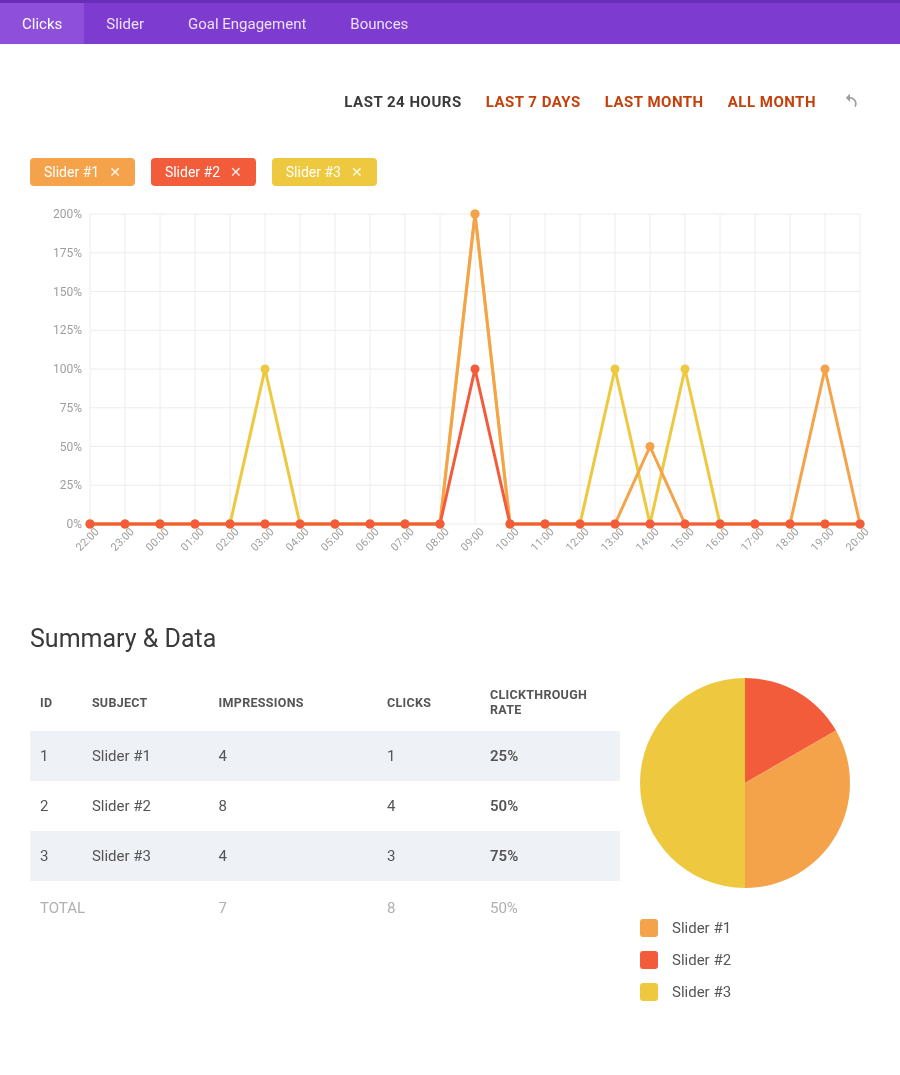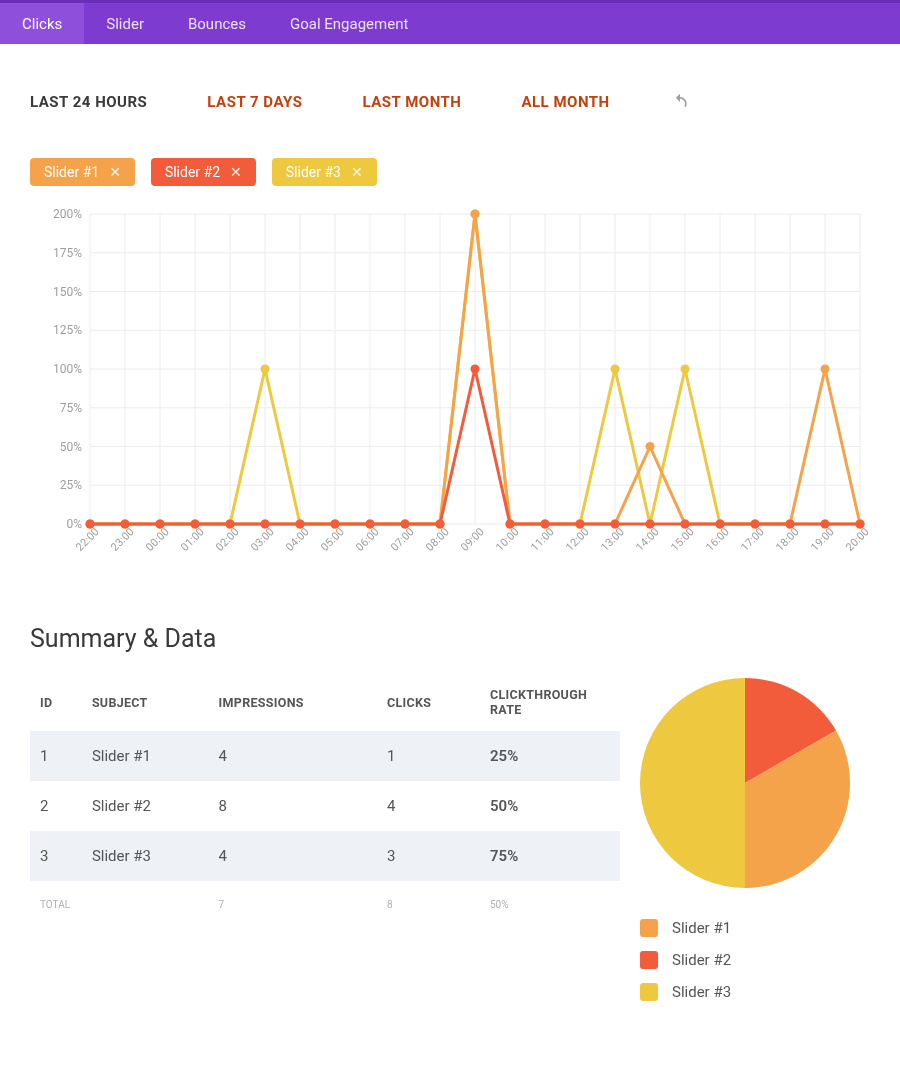--- a/index.html
+++ b/index.html
@@ -1,53 +1,53 @@
 <!DOCTYPE html>
 <html><head>
 <meta charset="utf-8">
 <style>
   * { box-sizing: border-box; margin: 0; padding: 0; }
   body { font-family: -apple-system, BlinkMacSystemFont, "Segoe UI", Roboto, sans-serif; width: 900px; background: #fff; color: #333; }
   .topbar { background: #7e3bd0; border-top: 3px solid #6a2db8; display: flex; height: 44px; align-items: stretch; }
   .tab { color: rgba(255,255,255,0.85); font-size: 15px; padding: 0 22px; display: flex; align-items: center; cursor: pointer; }
   .tab.active { background: #8e50db; color: #fff; }
   .content { padding: 20px 30px 40px 30px; }
-  .range-row { display: flex; align-items: center; gap: 60px; padding: 28px 10px 22px 0; }
+  .range-row { display: flex; justify-content: flex-end; align-items: center; gap: 24px; padding: 28px 10px 22px 0; }
   .range-item { font-size: 15px; font-weight: 700; letter-spacing: 0.5px; color: #c2410c; cursor: pointer; }
   .range-item.active { color: #3a3a3a; }
   .refresh-icon { width: 20px; height: 20px; color: #9e9e9e; cursor: pointer; }
   .chips-row { display: flex; gap: 16px; margin-top: 24px; margin-bottom: 18px; }
   .chip { display: inline-flex; align-items: center; gap: 10px; padding: 6px 14px; border-radius: 4px; color: #fff; font-size: 14px; cursor: pointer; }
   .chip .x { font-size: 14px; opacity: 0.9; }
   .chart-wrap { position: relative; }
   .line-chart { display: block; }
   .ytick { font-size: 12px; fill: #9e9e9e; text-anchor: end; }
   .xtick { font-size: 11px; fill: #9e9e9e; text-anchor: middle; }
   .gridline { stroke: #ececec; stroke-width: 1; }
   .section-title { font-size: 25px; font-weight: 400; color: #3a3a3a; margin-top: 50px; margin-bottom: 20px; }
   .lower { display: flex; align-items: flex-start; }
   .table { flex: 1; border-collapse: collapse; width: 100%; }
   .table th { text-align: left; font-size: 12.5px; font-weight: 700; color: #555; padding: 14px 10px; letter-spacing: 0.3px; }
   .table td { font-size: 15px; color: #555; padding: 16px 10px; }
   .table tbody tr:nth-child(odd) { background: #eef1f5; }
-  .table tfoot td { color: #b0b0b0; font-size: 10px; padding: 18px 10px; }
+  .table tfoot td { color: #b0b0b0; font-size: 15px; padding: 18px 10px; }
   .ctr { color: #1abc9c; font-weight: 600; }
   .pie-col { width: 250px; display: flex; flex-direction: column; align-items: center; }
   .pie-legend { margin-top: 26px; display: flex; flex-direction: column; gap: 14px; align-self: flex-start; margin-left: 20px; }
   .legend-row { display: flex; align-items: center; gap: 14px; font-size: 15px; color: #555; }
   .swatch { width: 18px; height: 18px; border-radius: 3px; }
 </style>
 </head>
 <body>
 
 <div class="topbar" id="topbar">
     <div class="tab active">Clicks</div>
     <div class="tab">Slider</div>
+    <div class="tab">Goal Engagement</div>
     <div class="tab">Bounces</div>
-    <div class="tab">Goal Engagement</div>
   </div>
 
 <div class="content">
 
   <div class="range-row" id="range-row">
       <span class="range-item active">LAST 24 HOURS</span>
       <span class="range-item">LAST 7 DAYS</span>
       <span class="range-item">LAST MONTH</span>
       <span class="range-item">ALL MONTH</span>
       <svg viewBox="0 0 24 24" class="refresh-icon">

